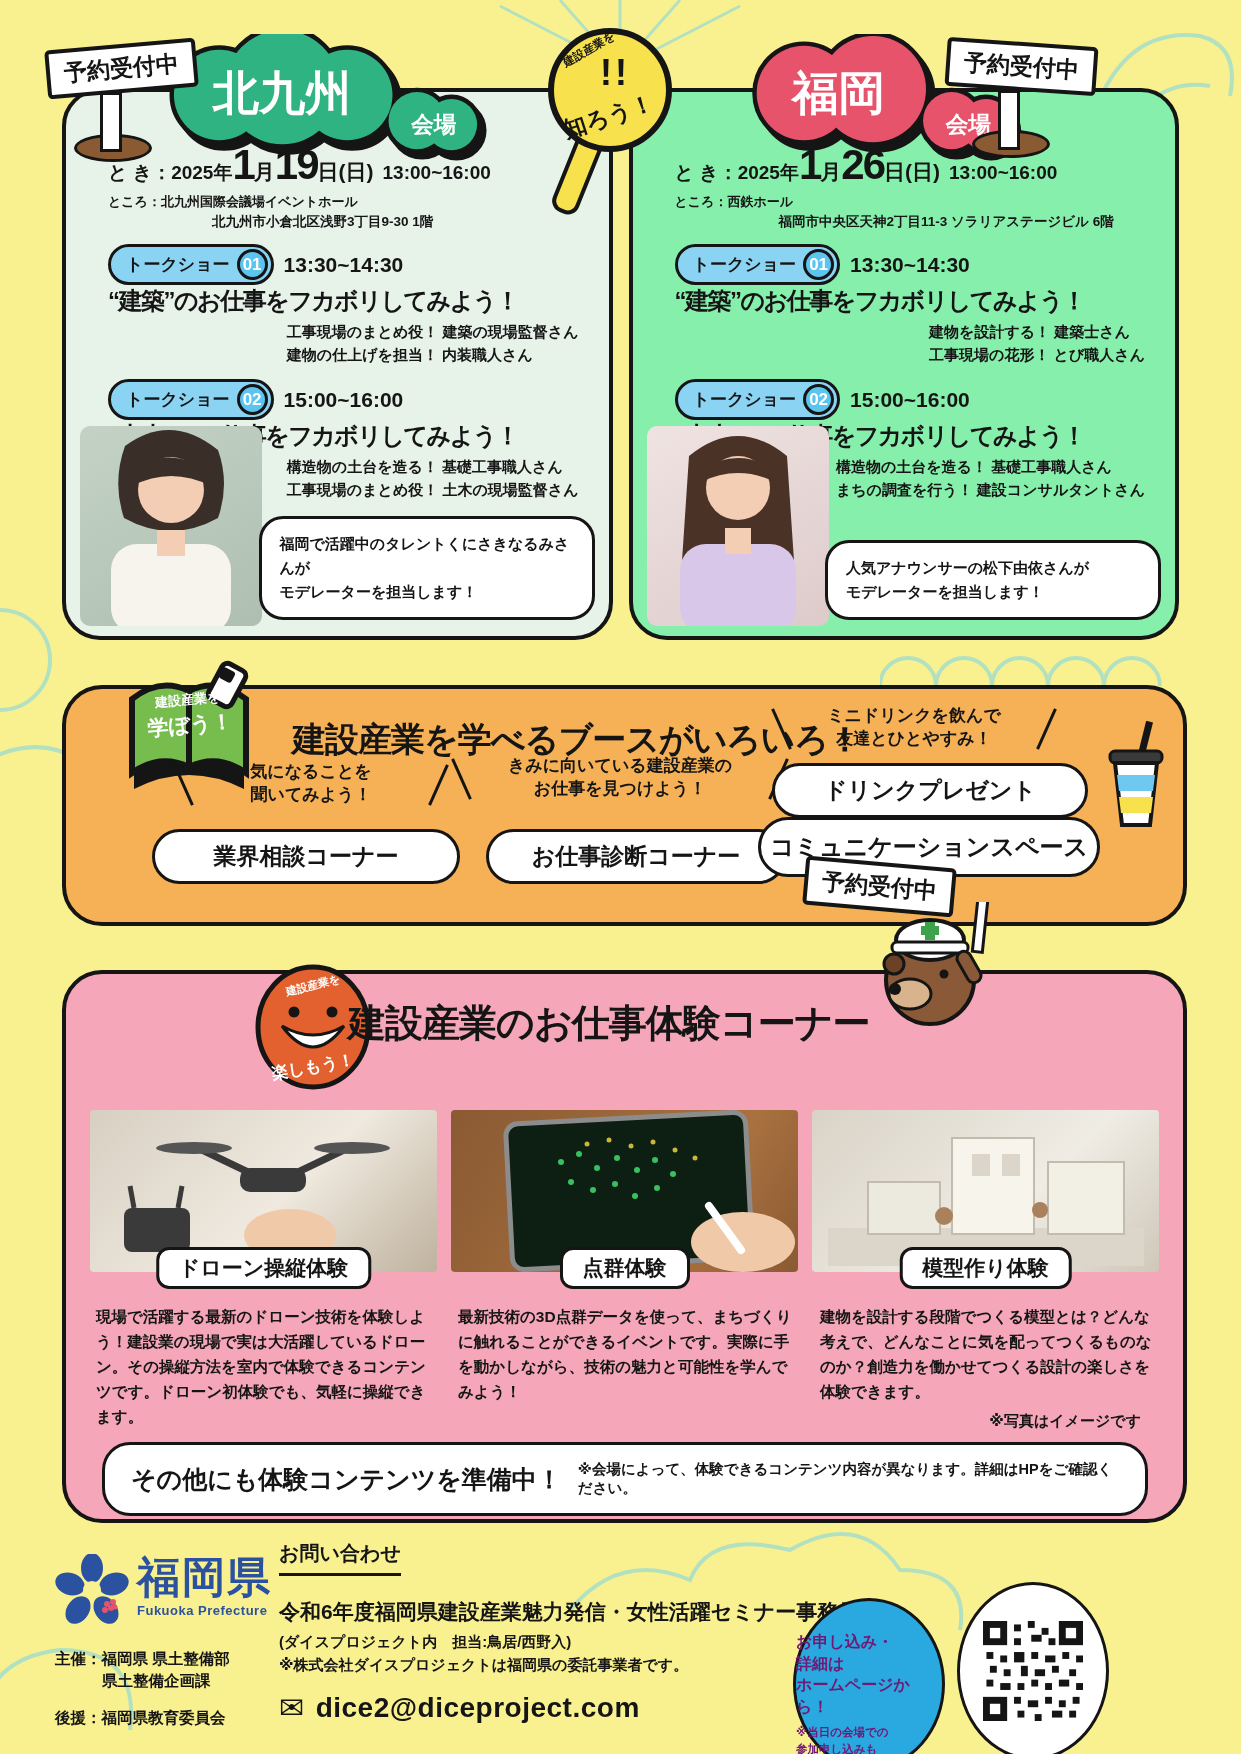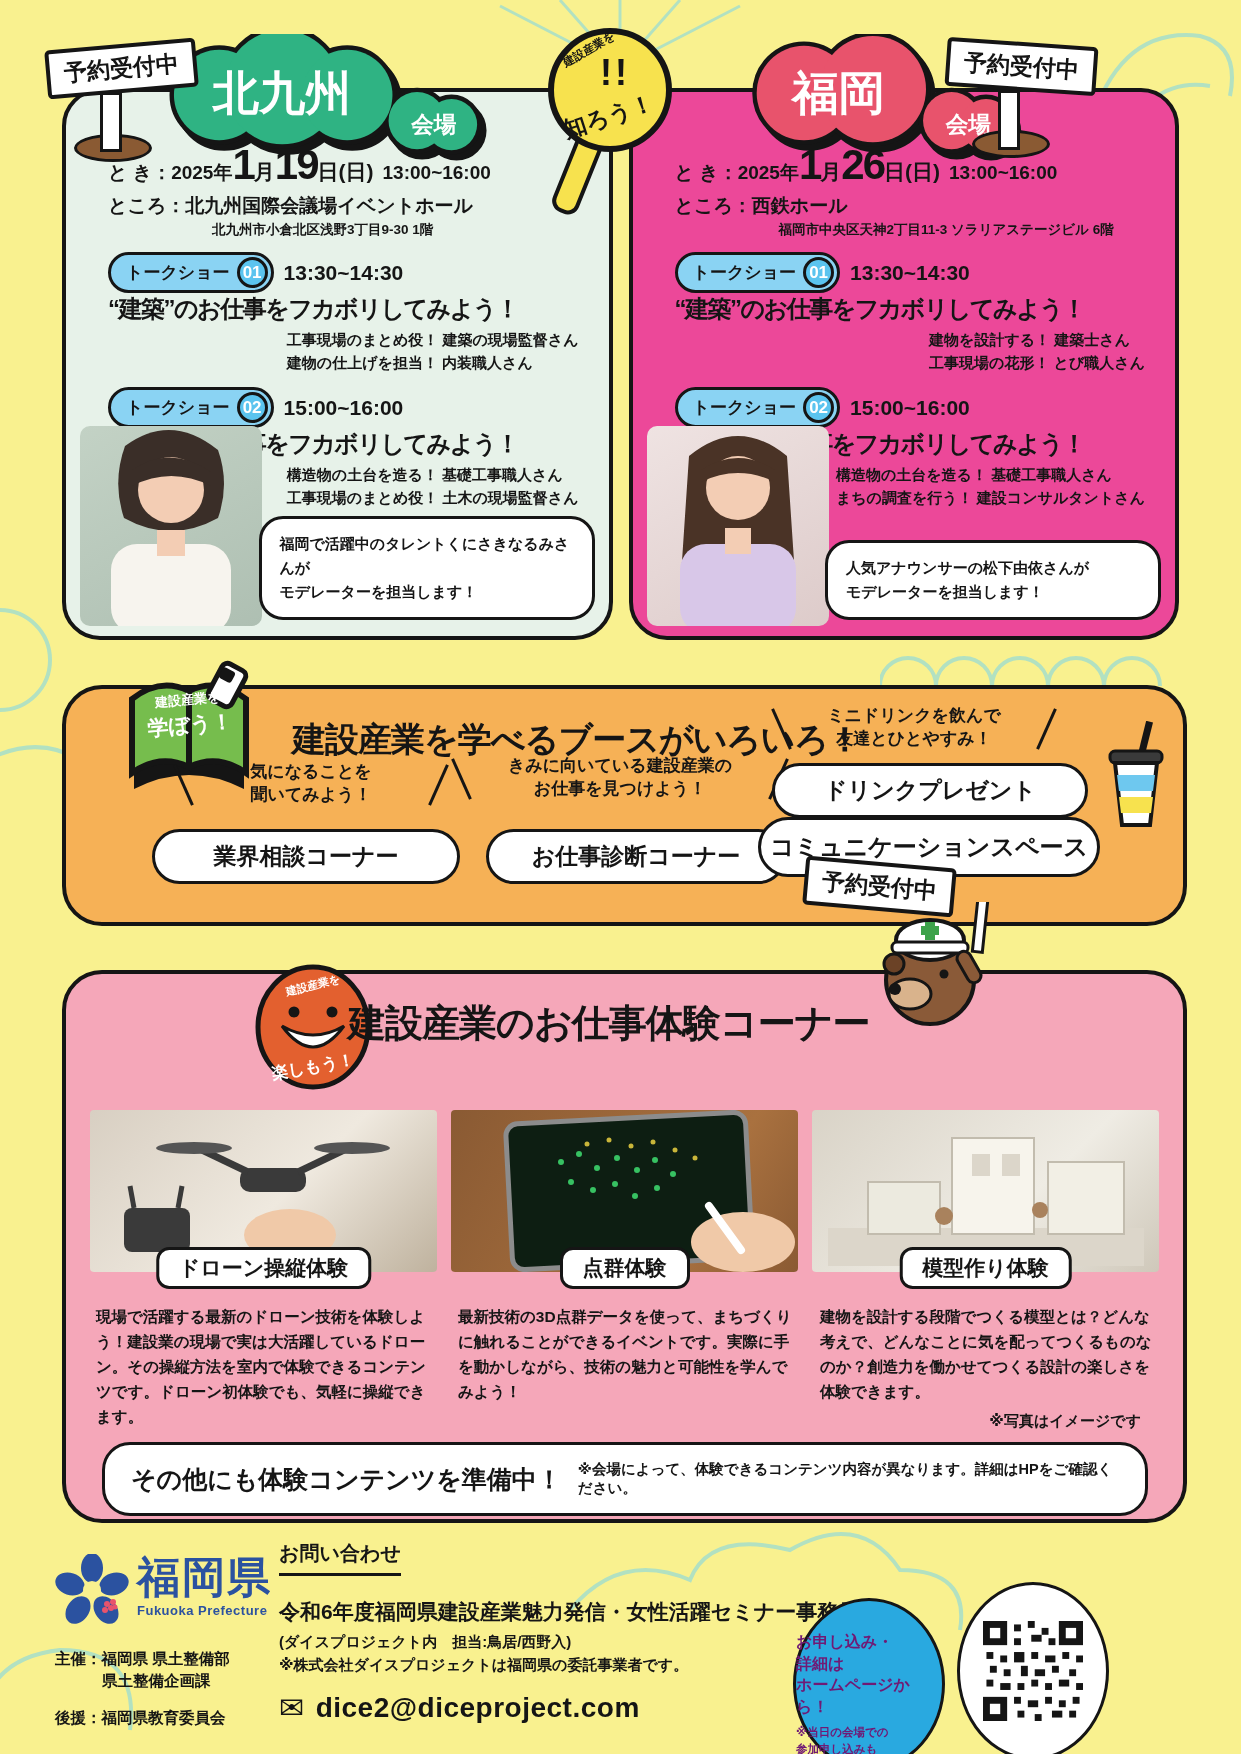--- a/index.html
+++ b/index.html
@@ -17,30 +17,30 @@
   .know{position:absolute;left:548px;top:28px;z-index:7}
   .know-circle{position:relative;width:112px;height:112px;border-radius:50%;background:#F7E24E;border:6px solid #151515}
   .know-handle{position:absolute;left:16px;top:100px;width:20px;height:80px;background:#F7E24E;border:4px solid #151515;border-radius:12px;transform:rotate(22deg)}
   .know-top{position:absolute;top:8px;left:0px;width:70px;text-align:center;font-size:11.5px;font-weight:900;transform:rotate(-30deg)}
   .know-marks{position:absolute;top:18px;left:46px;font-size:36px;font-weight:900;letter-spacing:3px}
   .know-bottom{position:absolute;bottom:14px;left:8px;font-size:23px;font-weight:900;transform:rotate(-18deg);white-space:nowrap}
   
   .venues{position:absolute;top:88px;left:62px;width:1117px;height:552px;display:flex;gap:16px;z-index:2}
   .venue-card{position:relative;flex:1;border:4px solid #151515;border-radius:38px;padding:52px 24px 18px 42px;box-sizing:border-box}
   .venue-card.kita{background:#E7F2E9}
-  .venue-card.fuku{background:#ec4899}
+  .venue-card.fuku{background:#86efac}
   .venue-bubble{position:absolute;top:-58px;left:50%;transform:translateX(-54%);filter:drop-shadow(5px 6px 0 #151515)}
   .kita .bubble-main{fill:#2FB383}
   .fuku .bubble-main{fill:#E8536C}
   .date-row{display:flex;align-items:baseline;white-space:nowrap}
   .dlbl{font-size:19px;font-weight:900}
   .dnum{font-size:42px;font-weight:900;line-height:1;letter-spacing:-2px}
   .dunit{font-size:21px;font-weight:900}
   .dtime{font-size:19px;font-weight:900;margin-left:9px}
-  .place-row{margin-top:7px;font-size:19px;font-weight:900}
+  .place-row{margin-top:7px;font-size:13px;font-weight:900}
   .addr{margin:2px 0 0 104px;font-size:13.5px;font-weight:600}
   .ts{margin-top:13px}
   .ts-head{display:flex;align-items:center;gap:10px}
   .ts-badge{display:inline-flex;align-items:center;background:#8AD3F3;border:3px solid #151515;border-radius:999px;
     padding:2px 3px 2px 15px;font-size:17px;font-weight:900}
   .ts-num{width:31px;height:31px;margin-left:7px;background:#5BC4EF;border:3px solid #151515;border-radius:50%;
     display:flex;align-items:center;justify-content:center;font-size:17px;font-weight:900;color:#fff;box-sizing:border-box}
   .ts-time{font-size:21px;font-weight:900}
   .ts-title{font-size:24px;font-weight:900;letter-spacing:-1.5px;white-space:nowrap}
   .guests{width:fit-content;margin:4px 6px 0 auto;font-size:15px;font-weight:700;line-height:1.5;text-align:left}

